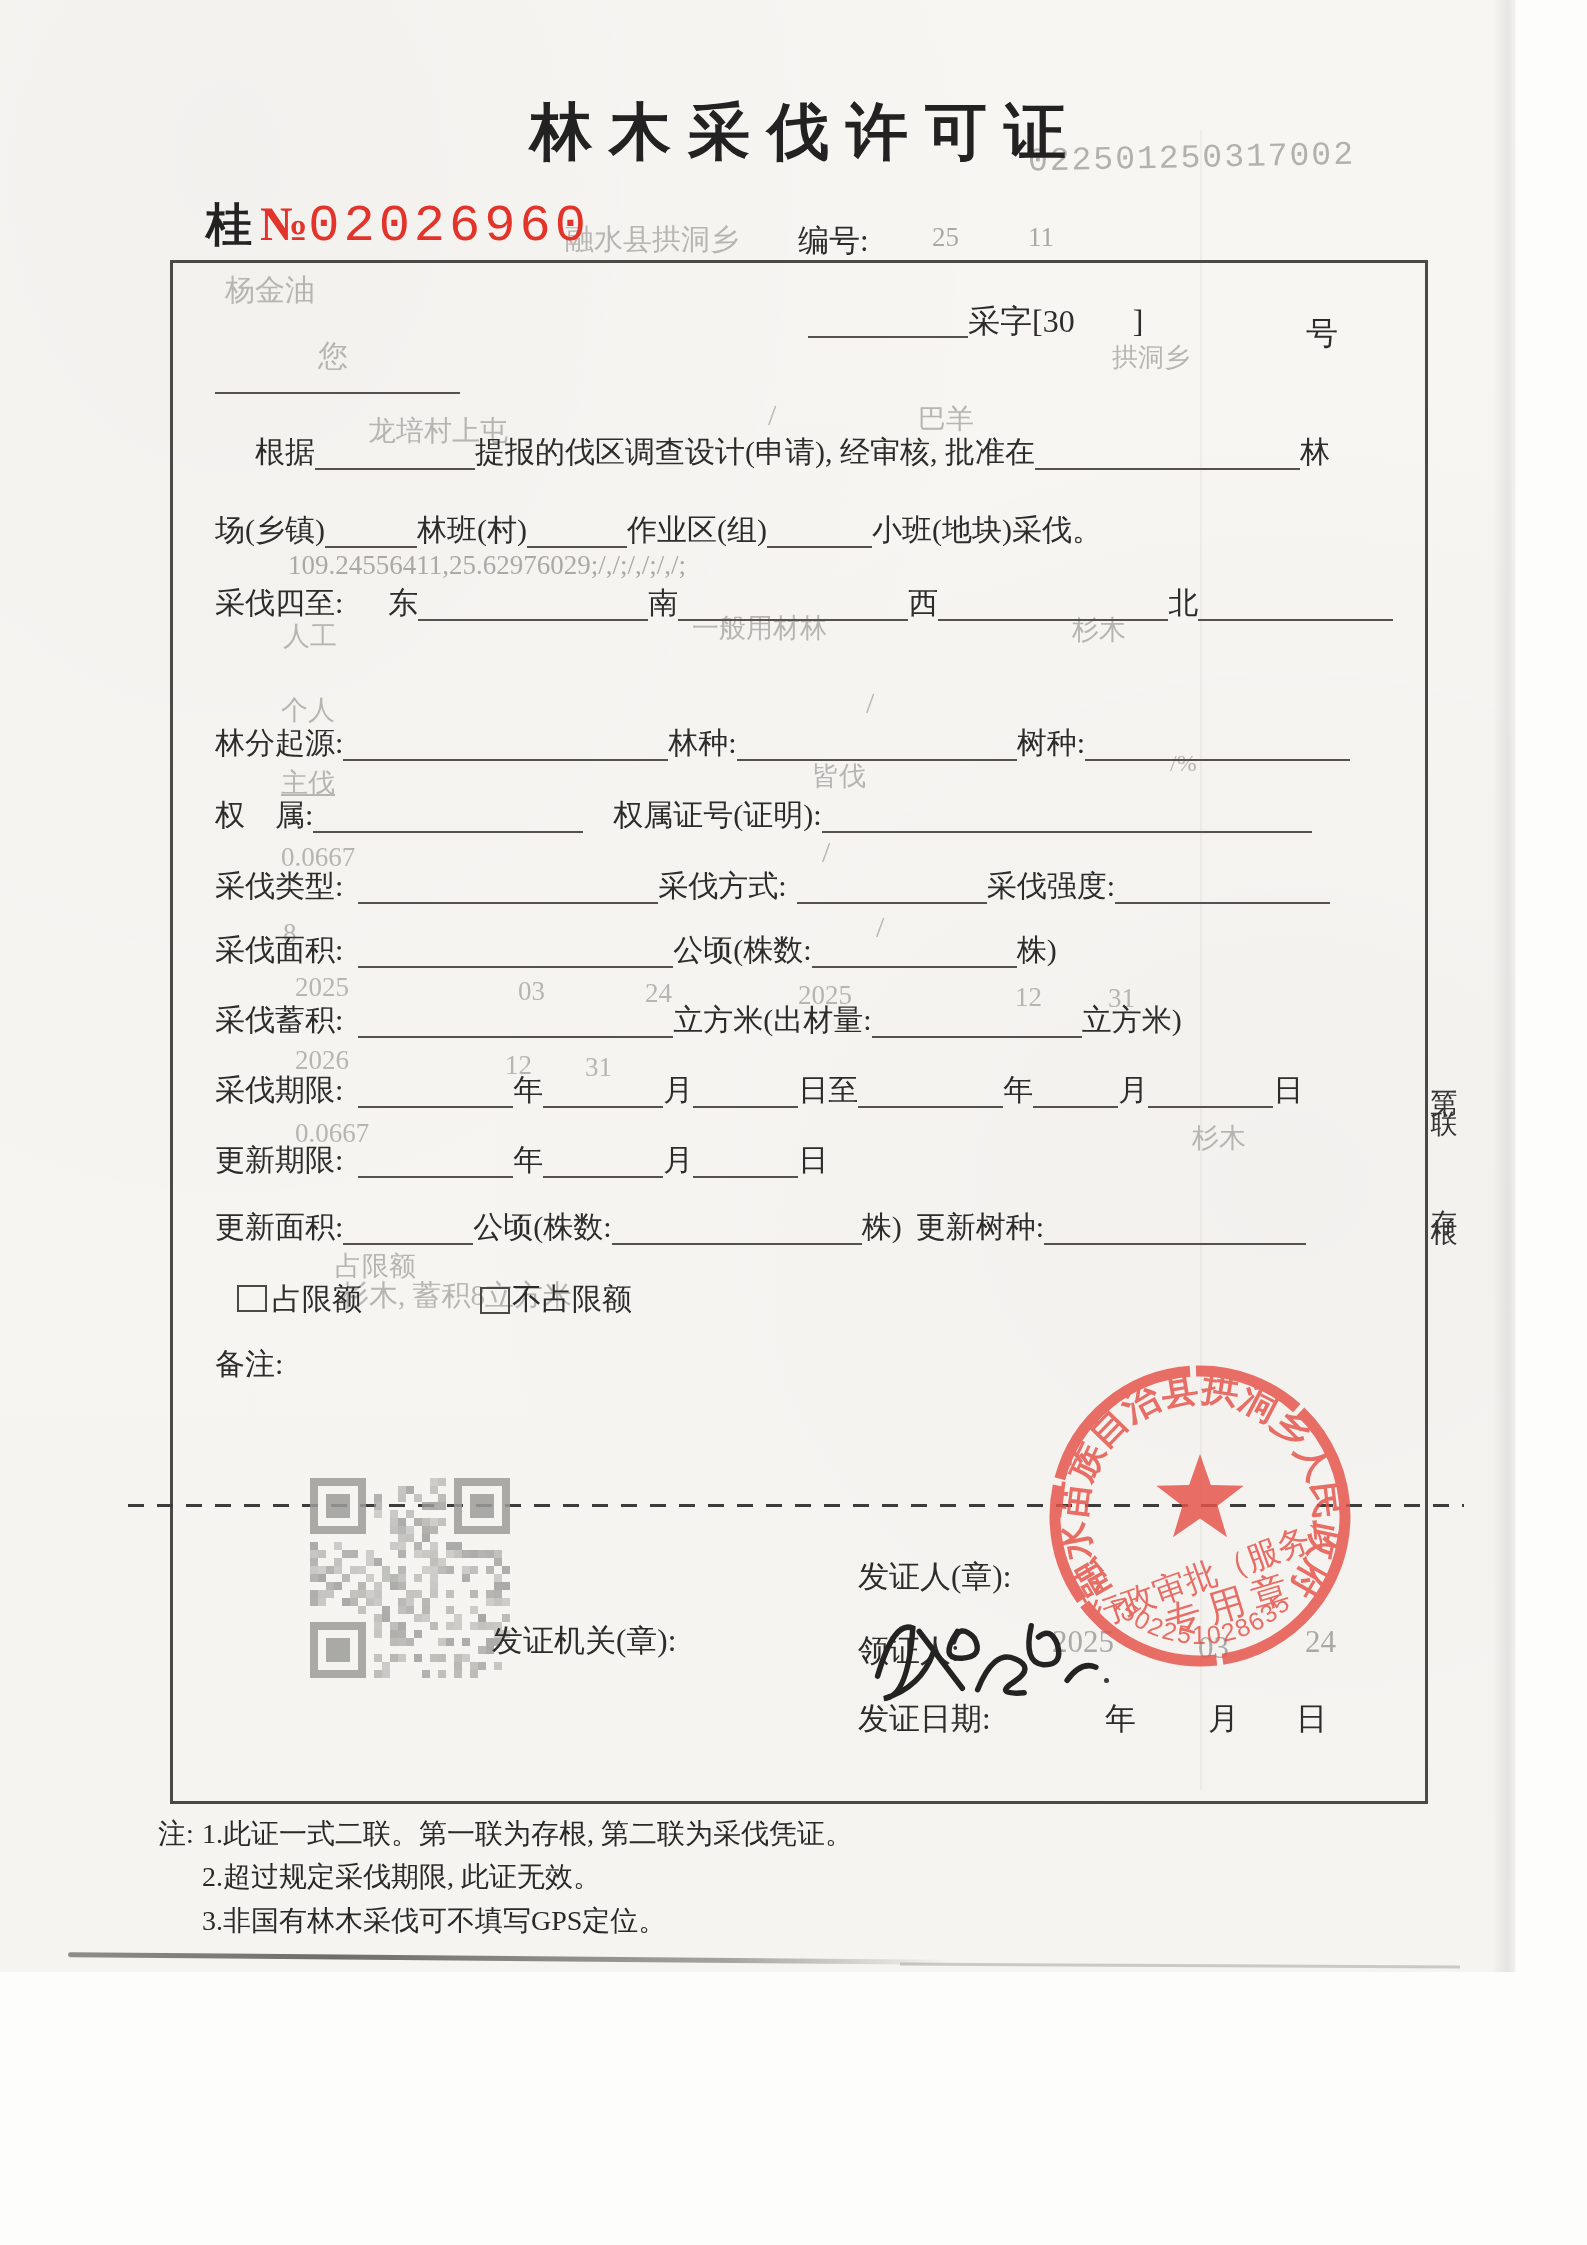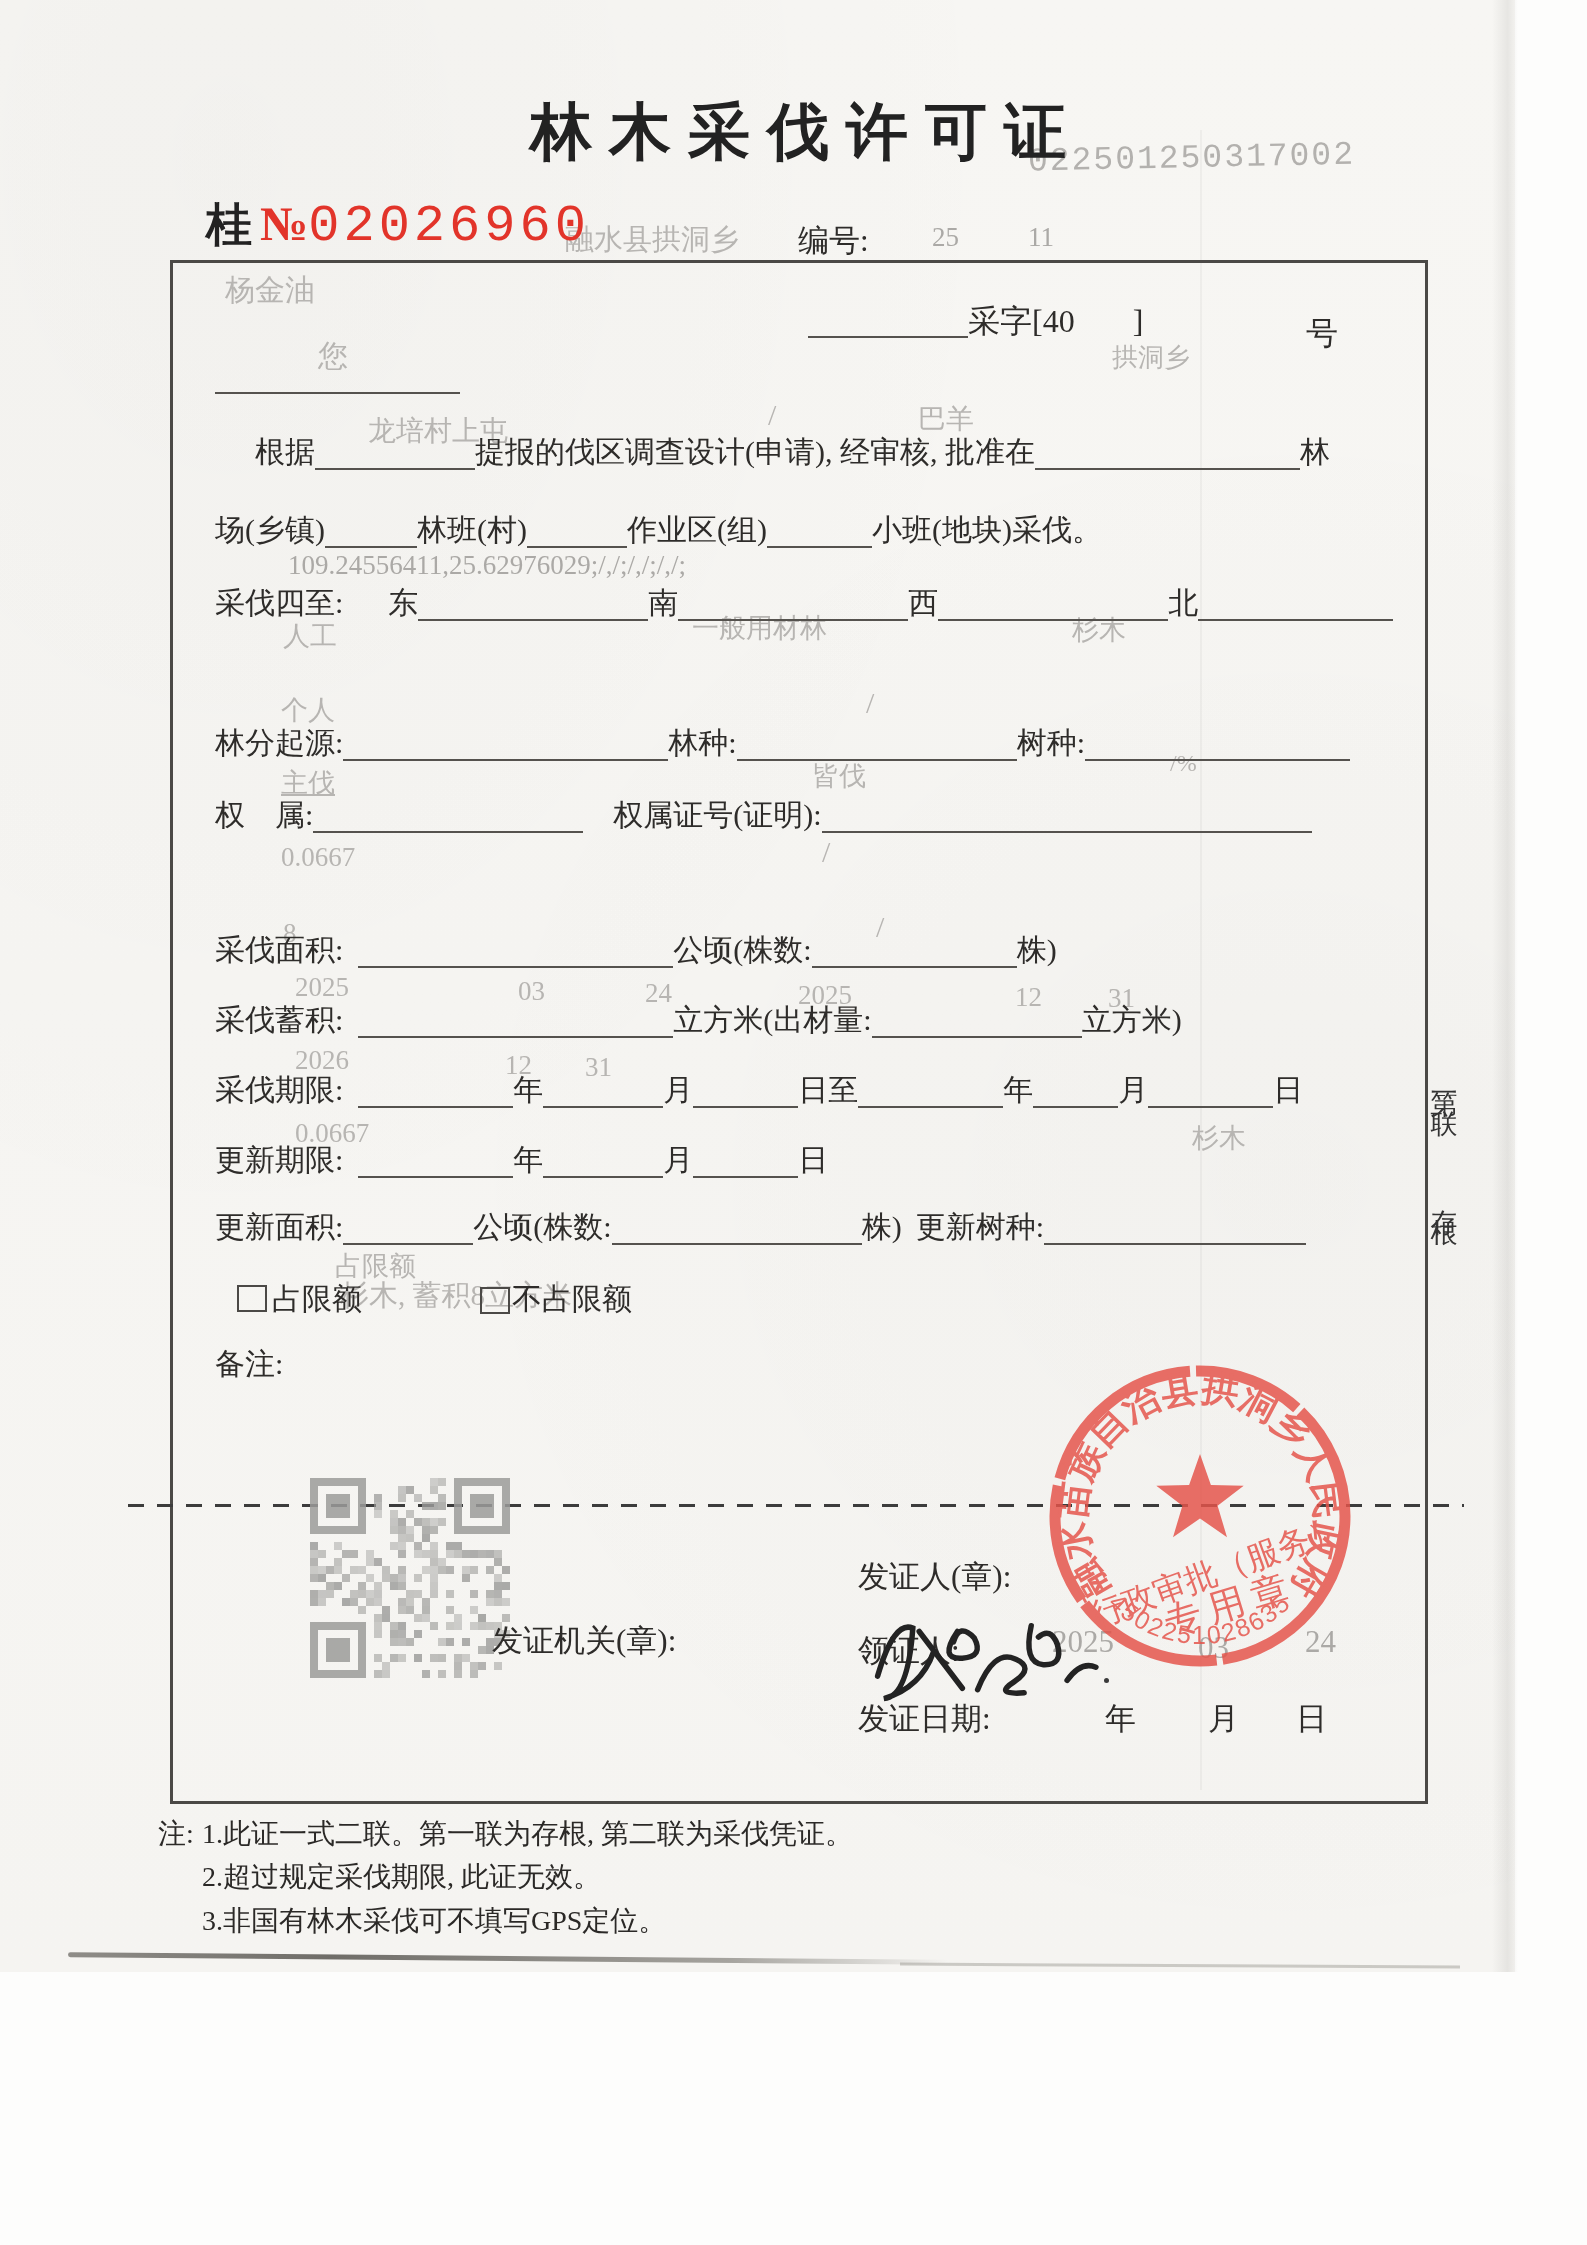--- a/index.html
+++ b/index.html
@@ -97,21 +97,21 @@
 
   <div class="overlay-num">022501250317002</div>
   <div class="title">林木采伐许可证</div>
   <div class="serial">
     <span class="region">桂</span><span class="nosign">№</span><span class="num">02026960</span>
   </div>
   <div class="hdr-no">编号:</div>
 
   <div class="uline" style="left:808px;top:336px;width:160px;"></div>
   <div class="cai-line">
-    <span>采字[40</span><span class="cai-sp"></span><span>]</span>
+    <span>采字[30</span><span class="cai-sp"></span><span>]</span>
   </div>
   <div class="hao">号</div>
 
   <div class="border-box"></div>
   <div class="uline" style="left:215px;top:392px;width:245px;"></div>
 
   <div class="row" style="left:255px;top:432px;">
     <span>根据</span><span class="bl" style="width:160px;"></span><span>提报的伐区调查设计(申请), 经审核, 批准在</span><span class="bl" style="width:265px;"></span><span>林</span>
   </div>
 
@@ -125,20 +125,23 @@
 
 
   <div class="row" style="left:215px;top:723px;">
     <span>林分起源:</span><span class="bl" style="width:325px;"></span><span>林种:</span><span class="bl" style="width:280px;"></span><span>树种:</span><span class="bl" style="width:265px;"></span>
   </div>
 
   <div class="row" style="left:215px;top:795px;">
     <span>权　属:</span><span class="bl" style="width:270px;"></span><span class="sp" style="width:30px;"></span><span>权属证号(证明):</span><span class="bl" style="width:490px;"></span>
   </div>
 
+  <div class="row" style="left:215px;top:866px;">
+    <span>采伐类型:</span><span class="sp" style="width:15px;"></span><span class="bl" style="width:300px;"></span><span>采伐方式:</span><span class="sp" style="width:10px;"></span><span class="bl" style="width:190px;"></span><span>采伐强度:</span><span class="bl" style="width:215px;"></span>
+  </div>
 
   <div class="row" style="left:215px;top:930px;">
     <span>采伐面积:</span><span class="sp" style="width:15px;"></span><span class="bl" style="width:315px;"></span><span>公顷(株数:</span><span class="bl" style="width:205px;"></span><span>株)</span>
   </div>
 
   <div class="row" style="left:215px;top:1000px;">
     <span>采伐蓄积:</span><span class="sp" style="width:15px;"></span><span class="bl" style="width:315px;"></span><span>立方米(出材量:</span><span class="bl" style="width:210px;"></span><span>立方米)</span>
   </div>
 
   <div class="row" style="left:215px;top:1070px;">

